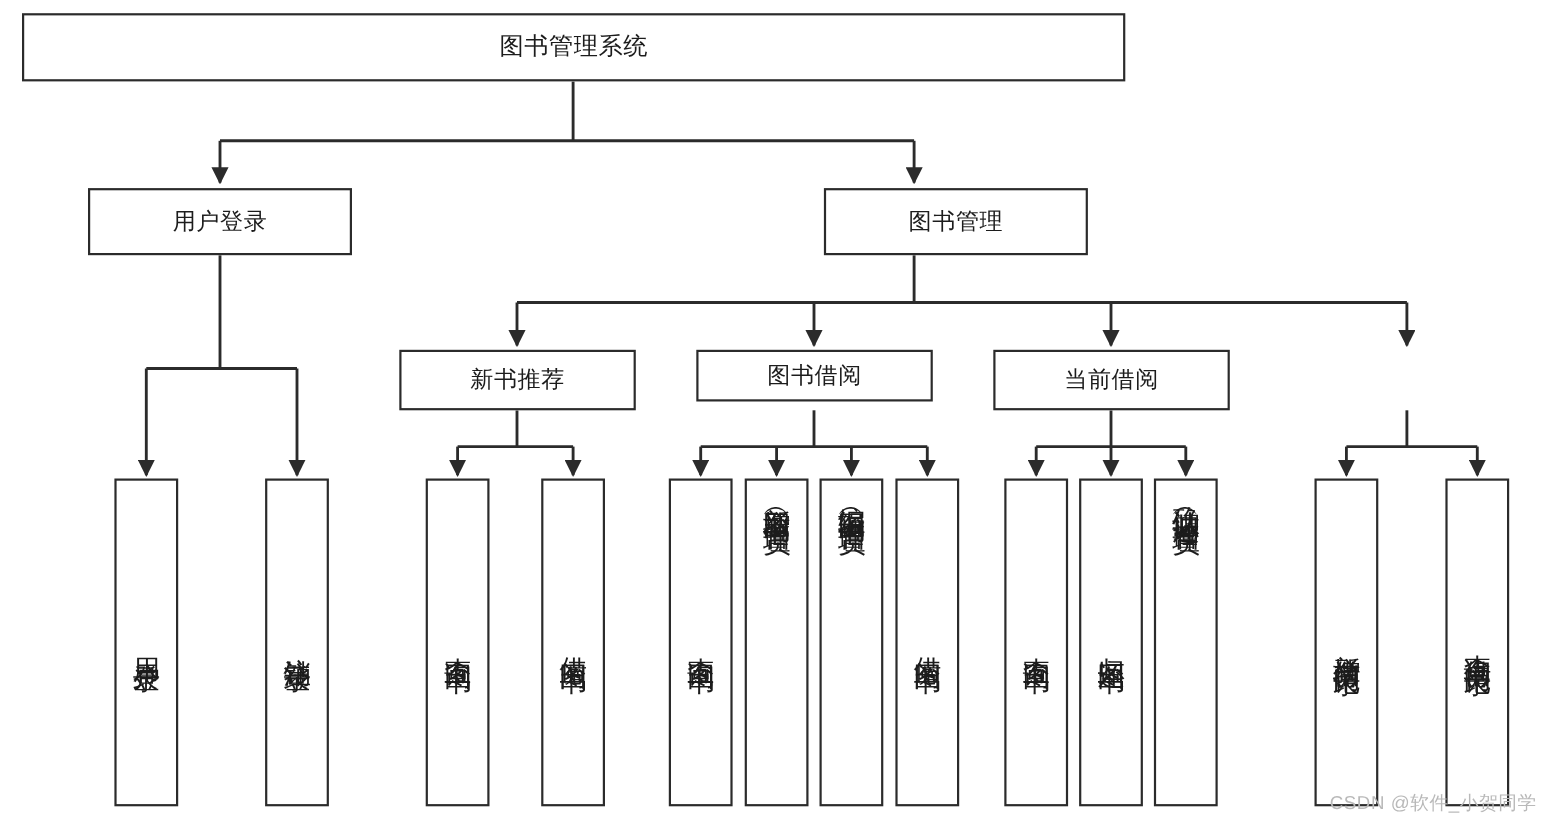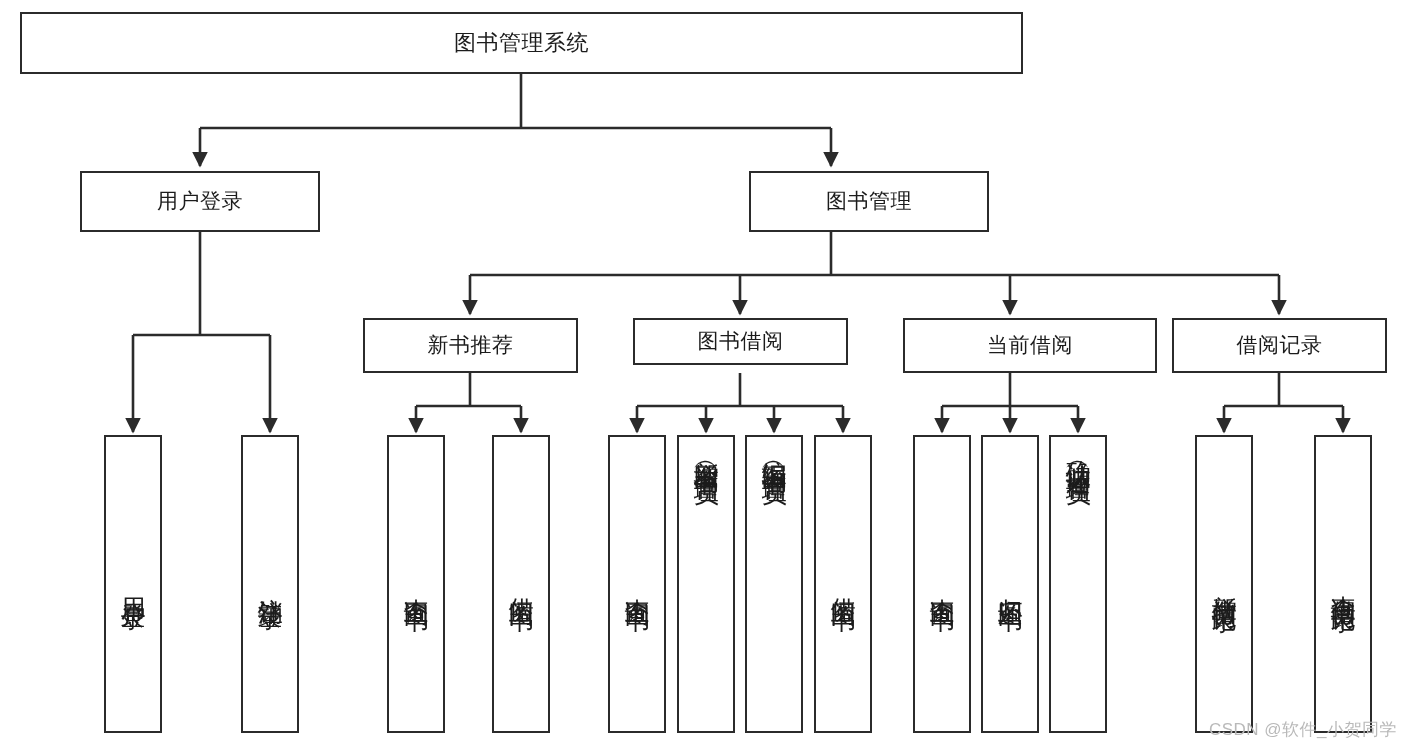--- a/index.html
+++ b/index.html
@@ -146,27 +146,24 @@
   </div>
 
   <div class="node horiz tier2" style="left:363px;top:318px;width:215px;height:55px;">
     <span class="label">新书推荐</span>
   </div>
 
   <div class="node horiz tier2" style="left:633px;top:318px;width:215px;height:47px;">
     <span class="label">图书借阅</span>
   </div>
 
-  <div class="node horiz tier2" style="left:903px;top:318px;width:254px;height:55px;">
+  <div class="node horiz tier2" style="left:903px;top:318px;width:215px;height:55px;">
     <span class="label">当前借阅</span>
   </div>
 
-  <div class="node horiz tier2" style="left:1172px;top:318px;width:215px;height:55px;">
-    <span class="label">借阅记录</span>
-  </div>
 
   <div class="node vert center-text" style="left:104px;top:435px;width:58px;height:298px;">
     <span class="label">用户登录</span>
   </div>
 
   <div class="node vert center-text" style="left:241px;top:435px;width:58px;height:298px;">
     <span class="label">注销登录</span>
   </div>
 
   <div class="node vert center-text" style="left:387px;top:435px;width:58px;height:298px;">

